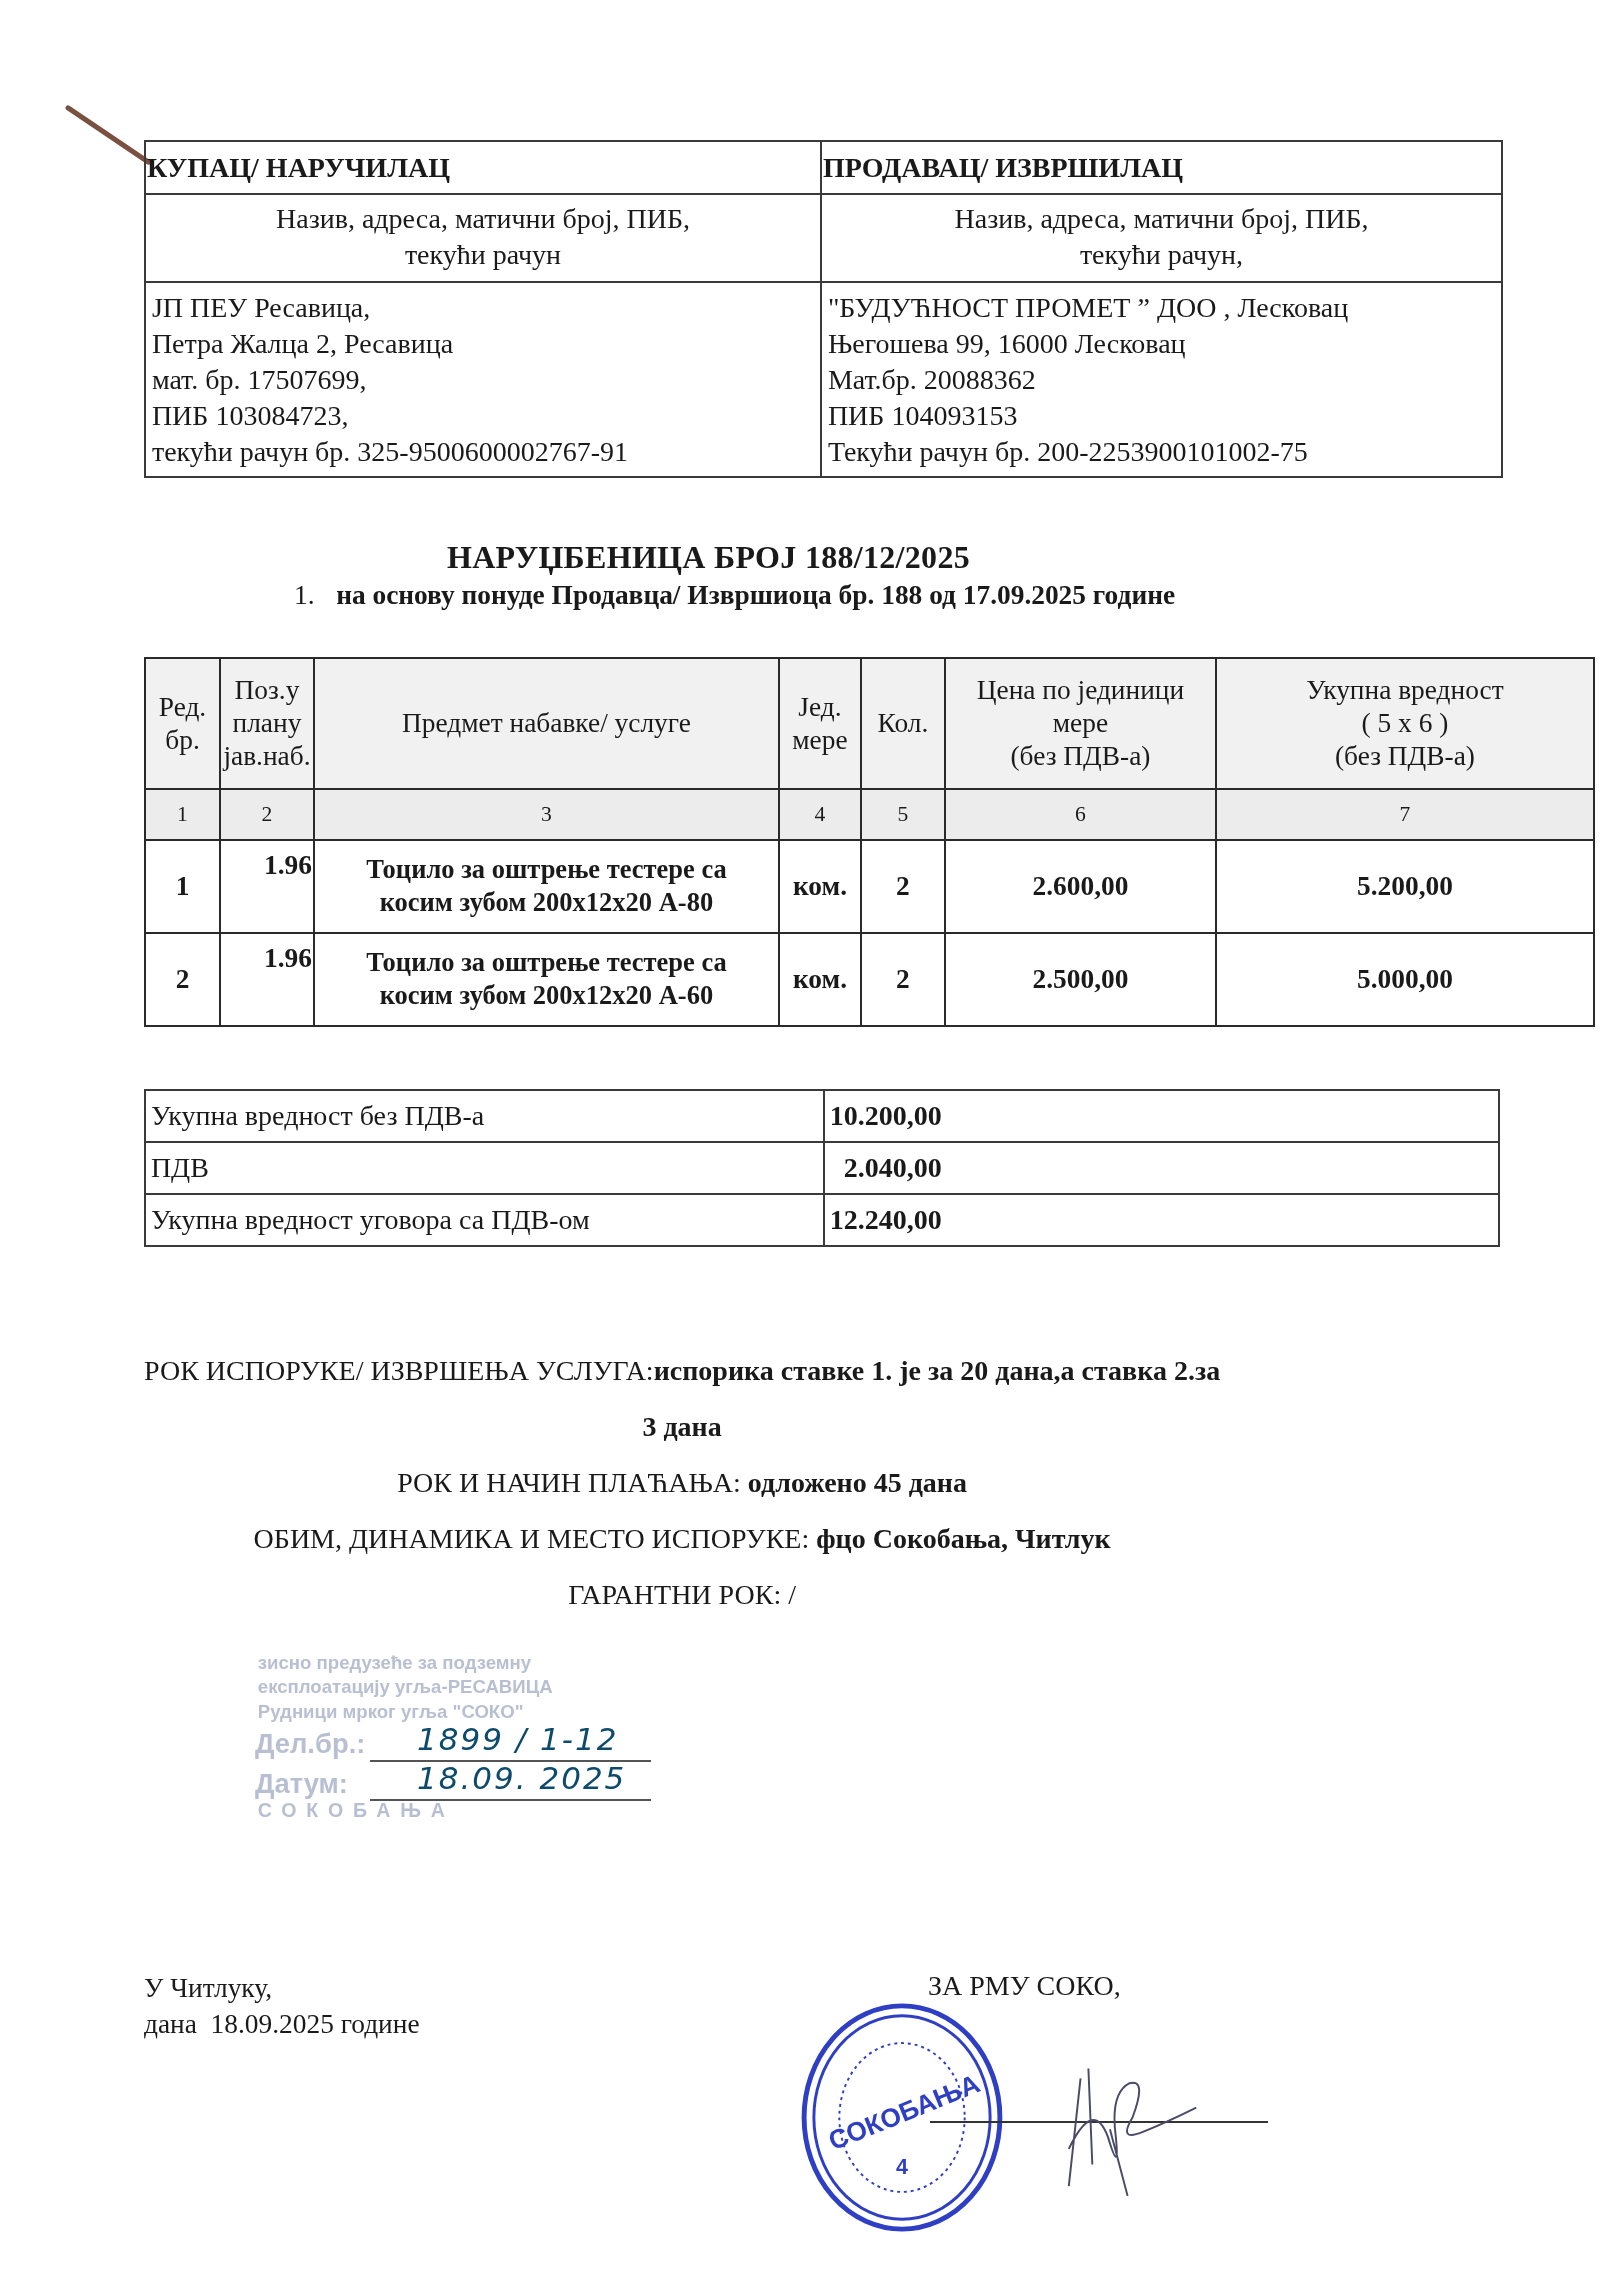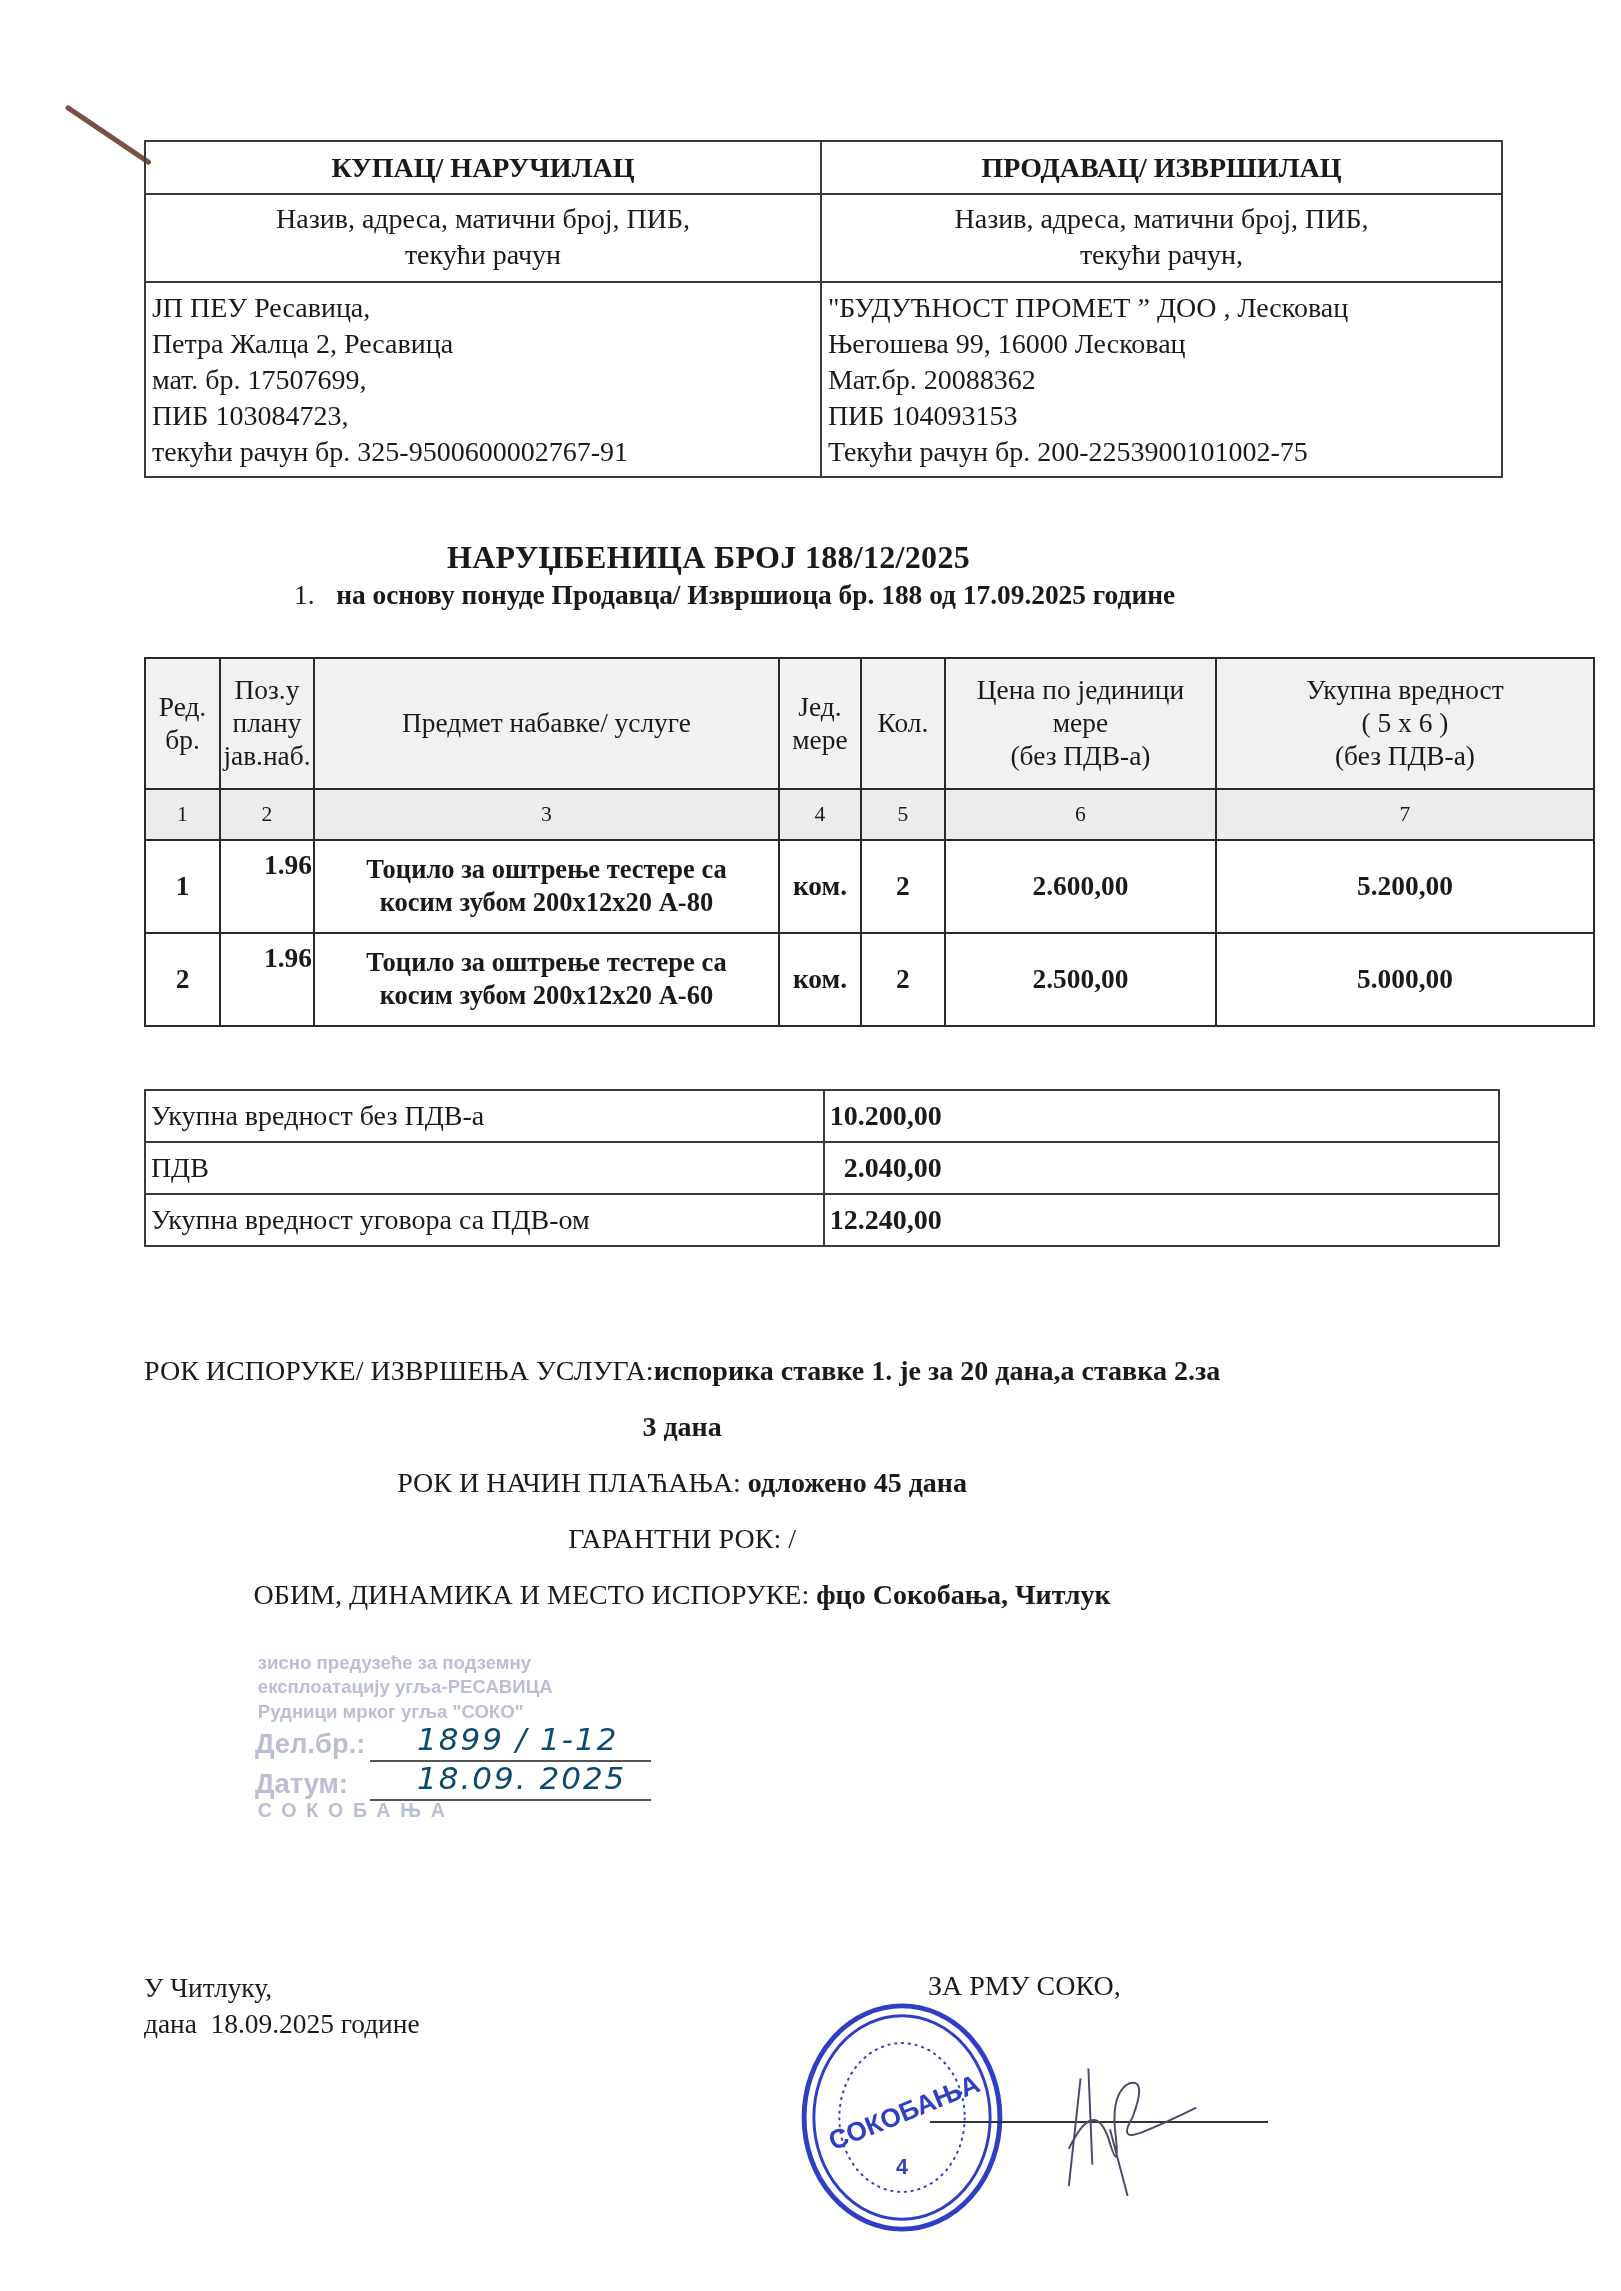--- a/index.html
+++ b/index.html
@@ -2,21 +2,21 @@
 <html><head>
 <meta charset="utf-8">
 <style>
   html, body { margin: 0; padding: 0; background: #ffffff; }
   body { width: 1621px; height: 2292px; position: relative; overflow: hidden;
          font-family: "Liberation Serif", "DejaVu Serif", serif; color: #1a1a1a; }
   .pen { position: absolute; left: 66px; top: 104px; width: 102px; height: 4.9px; background: #7a5040;
          border-radius: 2.9px; transform-origin: left center; transform: rotate(34deg); }
   .party { position: absolute; left: 144px; top: 140px; width: 1359px; border-collapse: collapse; }
   .party td { border: 2px solid #3a3a3a; font-size: 28px; vertical-align: top; }
-  .party .hdr { text-align: center; font-weight: bold; height: 49px; vertical-align: middle; }
+  .party .hdr { font-weight: bold; height: 49px; vertical-align: middle; }
   .party .sub { text-align: center; line-height: 36px; padding: 5.9px 0 7.8px 0; }
   .party .info { line-height: 36px; padding: 7.8px 5.9px 5.9px 5.9px; }
   .party col.c1 { width: 676px; }
 
   .title { position: absolute; left: 0; width: 1417px; top: 539px; text-align: center;
            font-weight: bold; font-size: 32px; letter-spacing: 0.3px; }
   .subtitle { position: absolute; left: 294px; top: 580px; font-weight: bold; font-size: 27.4px; }
   .subtitle .num { font-weight: normal; margin-right: 21.6px; }
 
   .items { position: absolute; left: 144px; top: 657px; width: 1451px; border-collapse: collapse; }
@@ -198,24 +198,24 @@
   <div class="line">
     <span>РОК ИСПОРУКЕ/ ИЗВРШЕЊА УСЛУГА:</span><b>испорика ставке 1. је за 20 дана,а ставка 2.за</b>
   </div>
   <div class="line">
     <b>3 дана</b>
   </div>
   <div class="line">
     <span style="white-space:pre">РОК И НАЧИН ПЛАЋАЊА: </span><b>одложено 45 дана</b>
   </div>
   <div class="line">
+    <span style="white-space:pre">ОБИМ, ДИНАМИКА И МЕСТО ИСПОРУКЕ: </span><b>фцо Сокобања, Читлук</b>
+  </div>
+  <div class="line">
     <span>ГАРАНТНИ РОК: /</span>
-  </div>
-  <div class="line">
-    <span style="white-space:pre">ОБИМ, ДИНАМИКА И МЕСТО ИСПОРУКЕ: </span><b>фцо Сокобања, Читлук</b>
   </div>
 </div>
 
 <div class="regstamp">
   <div class="r" style="top:0px">зисно предузеће за подземну</div>
   <div class="r" style="top:23.5px">експлоатацију угља-РЕСАВИЦА</div>
   <div class="r" style="top:49px">Рудници мрког угља "СОКО"</div>
   <div class="lab" style="top:76px">Дел.бр.:</div>
   <div class="hand" style="top:69px">1899 / 1-12</div>
   <div class="ul" style="top:108px"></div>

